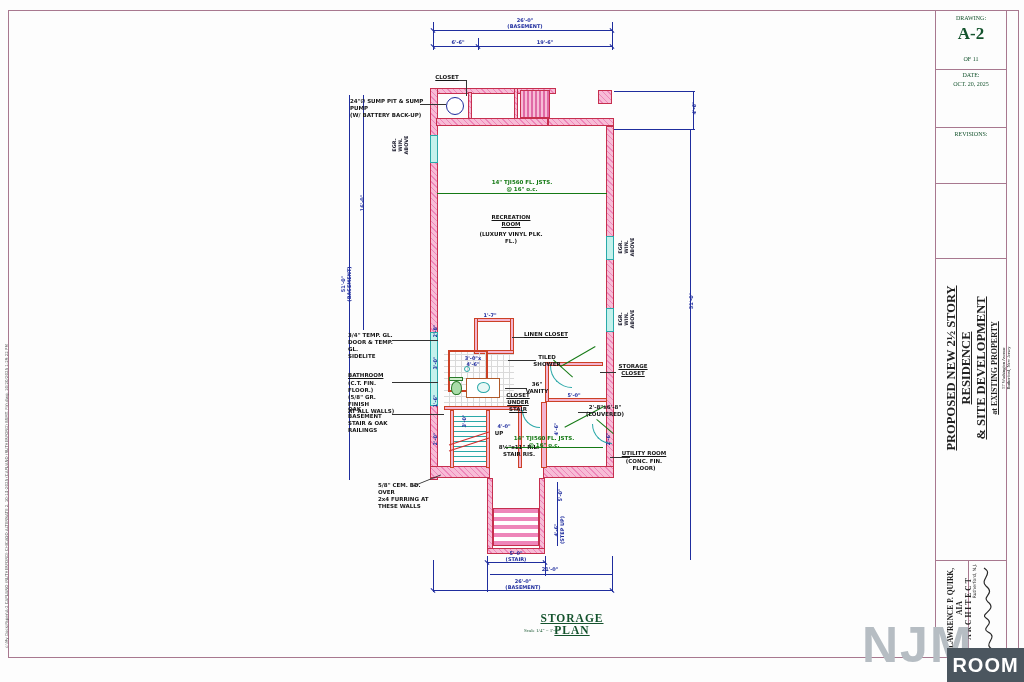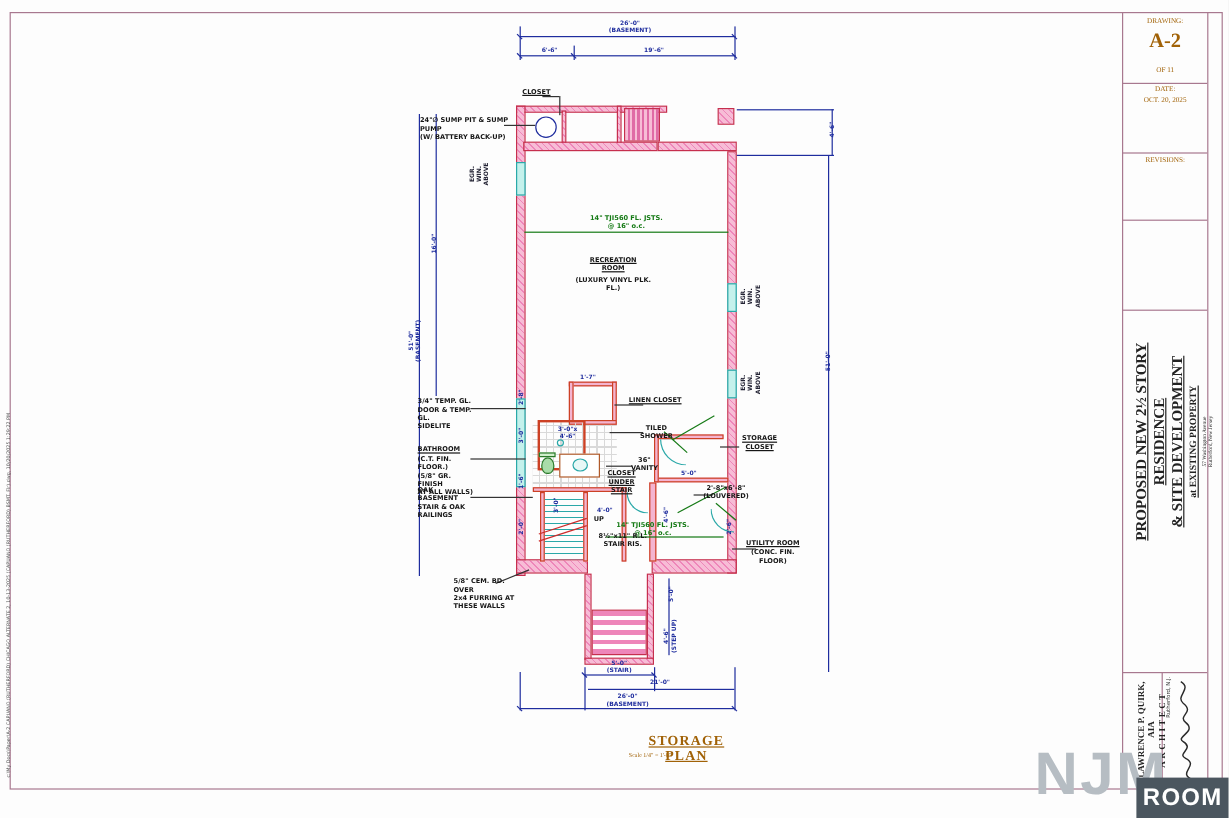--- a/index.html
+++ b/index.html
@@ -32,21 +32,21 @@
   
   .lbl{position:absolute;font:bold 5.5px "DejaVu Sans",sans-serif;color:#161616;
        line-height:1.25;white-space:pre-line;text-align:center;}
   .dim{position:absolute;font:bold 5px "DejaVu Sans",sans-serif;color:#1f2d9e;
        line-height:1.2;white-space:pre-line;text-align:center;}
   .grn{color:#157a15;}
   .u{text-decoration:underline;}
   .r{transform:rotate(-90deg);}
   .tk{position:absolute;width:6px;height:1px;background:#1f2d9e;transform:rotate(45deg);}
   .serif{font-family:"Liberation Serif",serif;color:#222;}
-  .tb{position:absolute;text-align:center;font-family:"Liberation Serif",serif;color:#a16207;}
+  .tb{position:absolute;text-align:center;font-family:"Liberation Serif",serif;color:#14532d;}
   .fixt-toilet{position:absolute;box-sizing:border-box;border:1px solid #2a7a2a;background:#a9dca9;border-radius:50% 50% 45% 45%;}
   .fixt{position:absolute;box-sizing:border-box;}
   #ghost{position:absolute;font:bold 50px "Liberation Sans",sans-serif;color:#b6bdc3;z-index:20;letter-spacing:2px;}
   #badge{position:absolute;background:#4b565f;z-index:21;display:flex;align-items:center;justify-content:center;}
   #badge span{font:bold 20px "Liberation Sans",sans-serif;color:#ffffff;letter-spacing:1px;}
 </style>
 </head>
 <body>
 
 <div id="page">

